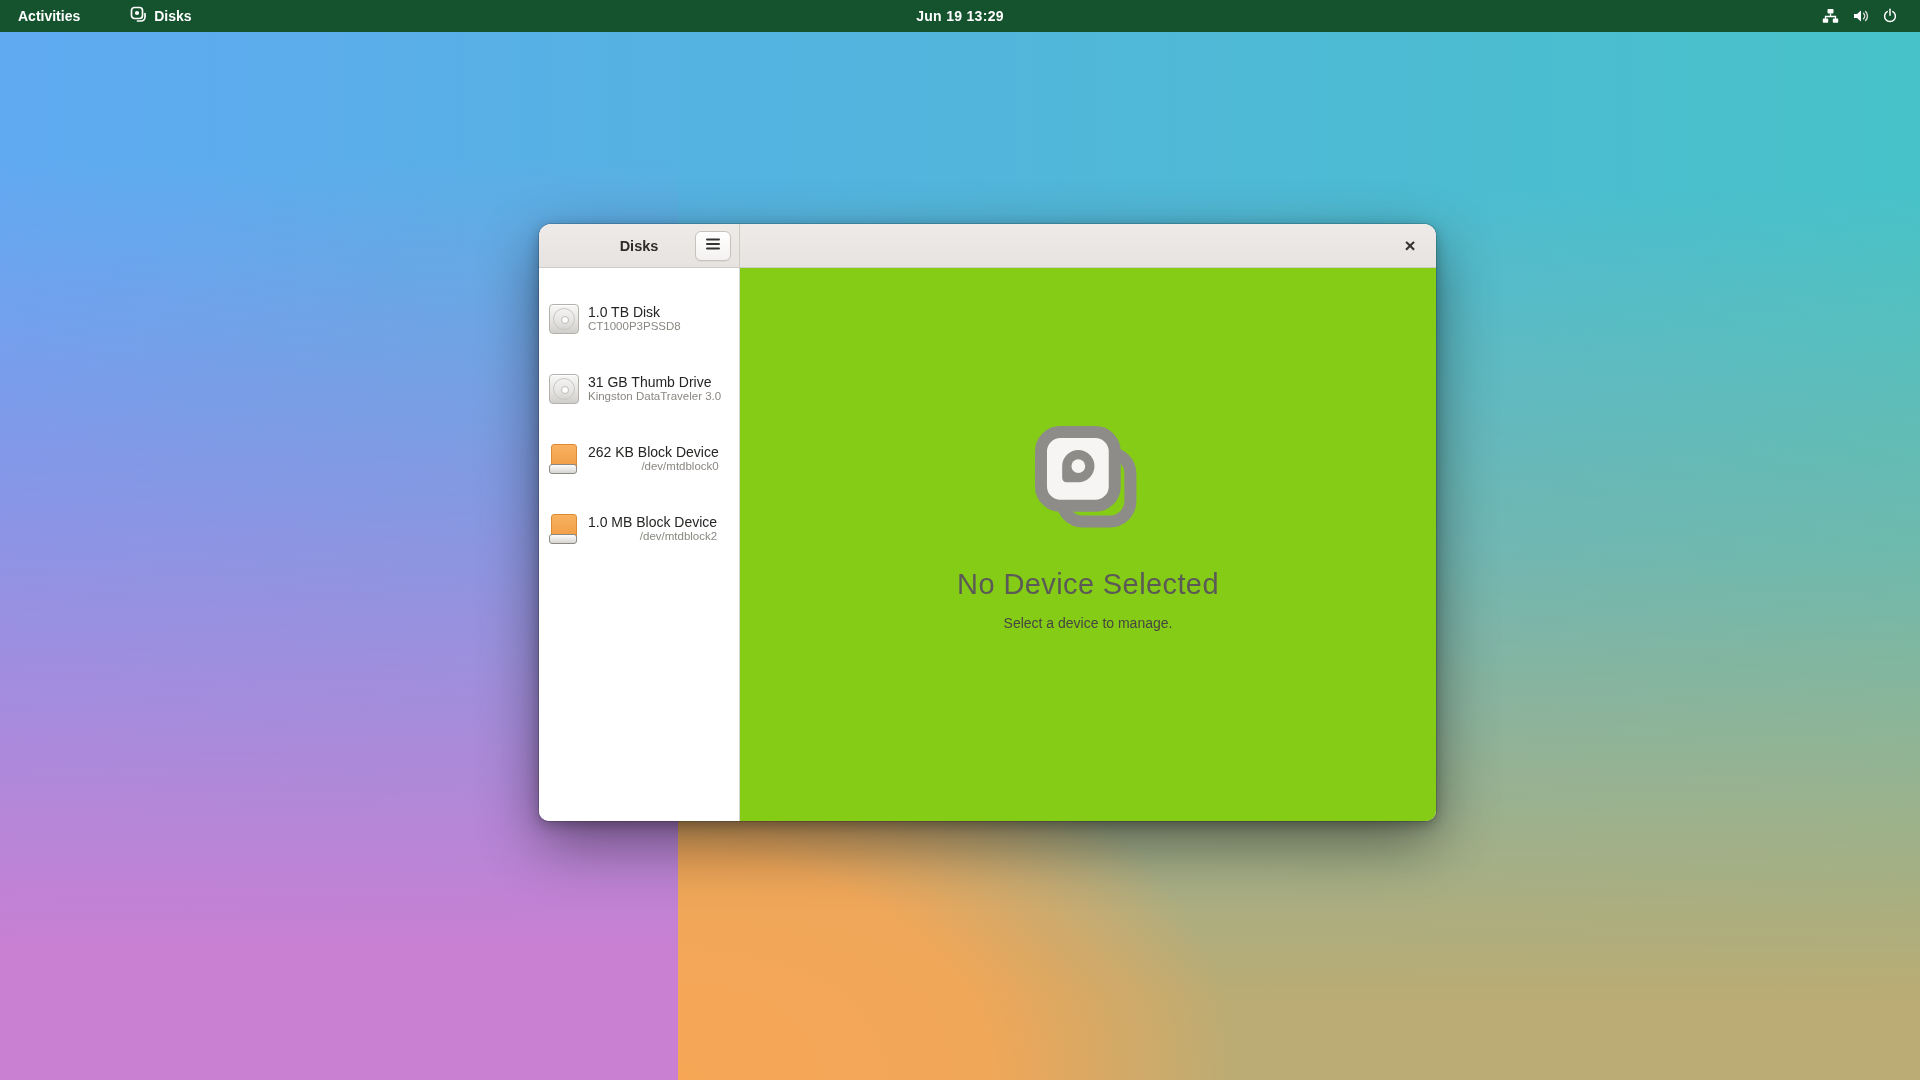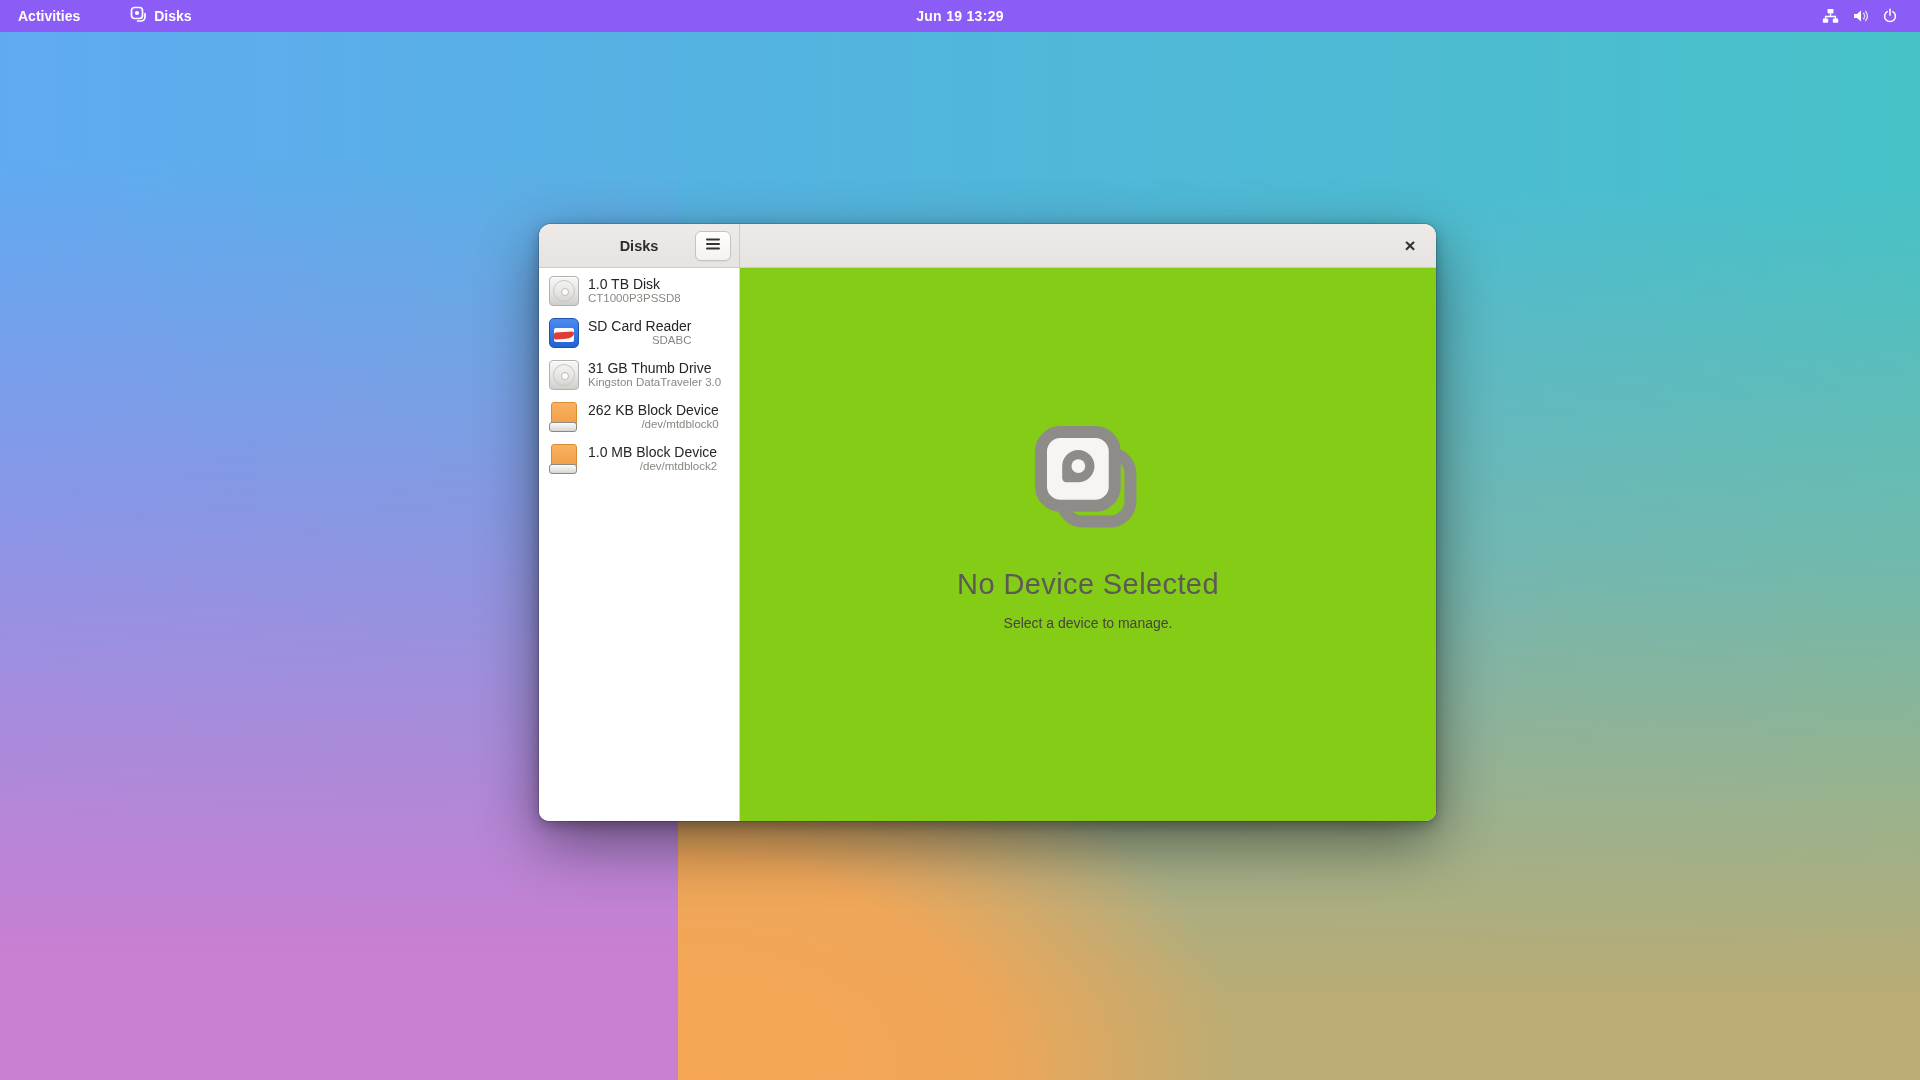--- a/index.html
+++ b/index.html
@@ -10,21 +10,21 @@
   .wallpaper { position:absolute; left:0; top:32px; right:0; bottom:0; }
   .wp-base { position:absolute; inset:0; background:linear-gradient(to right,#60aaf2 0%,#55b2e2 35%,#47c2c8 100%); }
   .wp-left-purple { position:absolute; left:0; top:0; width:678px; height:100%;
       background:linear-gradient(to bottom, rgba(195,127,212,0) 12%, rgba(170,133,222,.55) 45%, rgba(201,127,210,1) 88%); }
   .wp-right-olive { position:absolute; left:678px; right:0; top:0; height:100%;
       background:linear-gradient(to bottom, rgba(178,170,119,0) 15%, rgba(160,176,140,.45) 50%, rgba(186,172,116,1) 92%); }
   .wp-orange { position:absolute; left:678px; bottom:0; width:820px; height:560px;
       background:radial-gradient(ellipse 95% 100% at 0% 100%, rgba(246,166,85,1) 0%, rgba(246,166,85,.9) 40%, rgba(246,166,85,0) 72%); }
 
   
-  .topbar { position:absolute; left:0; top:0; width:100%; height:32px; background:#8b5cf6;
+  .topbar { position:absolute; left:0; top:0; width:100%; height:32px; background:#14532d;
       display:flex; align-items:center; color:#fff; font-size:14px; z-index:50; }
   .tb-activities { padding:0 18px; height:100%; display:flex; align-items:center; font-weight:700; cursor:pointer; }
   .tb-app { display:flex; align-items:center; gap:7px; padding:0 14px; margin-left:18px; height:100%; font-weight:700; cursor:pointer; }
   .tb-clock { position:absolute; left:50%; transform:translateX(-50%); font-weight:700; letter-spacing:.3px; cursor:pointer; height:100%; display:flex; align-items:center; padding:8px 12px; }
   .tb-status { position:absolute; right:14px; top:0; height:100%; display:flex; align-items:center; gap:13px; padding:0 8px; cursor:pointer; }
   .tb-status svg { display:block; }
 
   
   .window { position:absolute; left:539px; top:224px; width:897px; height:597px;
       border-radius:12px 12px 10px 10px;
@@ -38,21 +38,21 @@
   .menu-button { position:absolute; right:8px; top:7px; width:36px; height:30px; border-radius:6px;
       background:linear-gradient(#ffffff,#f4f2f0); border:1px solid #c6c2bc;
       display:flex; align-items:center; justify-content:center; cursor:pointer;
       box-shadow:0 1px 1px rgba(0,0,0,.05); }
   .hb-main { flex:1; position:relative; }
   .close-button { position:absolute; right:12px; top:8px; width:28px; height:28px; border-radius:50%;
       display:flex; align-items:center; justify-content:center; font-size:19px; font-weight:700; color:#34322f; cursor:pointer; }
 
   .window-body { flex:1; display:flex; min-height:0; }
   .sidebar { width:201px; flex:none; background:#ffffff; border-right:1px solid #d8d4cf; padding-top:2px; overflow:hidden; }
-  .device-row { height:42px; display:flex; align-items:center; gap:9px; padding:0 8px 0 10px; cursor:pointer; }
+  .device-row { height:42px; display:flex; align-items:center; gap:9px; padding:0 8px 0 10px; cursor:pointer;margin-top:28px; }
   .dev-text { min-width:0; }
   .dev-title { font-size:14px; color:#262523; line-height:1.15; white-space:nowrap; }
   .dev-sub { font-size:11.5px; color:#8a8781; line-height:1.2; white-space:nowrap;text-align:right; }
 
   
   .dev-icon { width:30px; height:30px; position:relative; flex:none; }
   .dev-icon[data-icon="hard-disk-icon"], .dev-icon[data-icon="thumb-drive-icon"] {
       border-radius:4px; border:1px solid #b4b1ac;
       background:linear-gradient(180deg,#f7f7f6 0%,#e6e5e3 55%,#cfcecb 100%);
       box-shadow:inset 0 1px 0 #fff; }
@@ -150,27 +150,20 @@
       <div class="sidebar">
 
           <div class="device-row">
             <div class="dev-icon" data-icon="hard-disk-icon"></div>
             <div class="dev-text">
               <div class="dev-title">1.0 TB Disk</div>
               <div class="dev-sub">CT1000P3PSSD8</div>
             </div>
           </div>
 
-          <div class="device-row">
-            <div class="dev-icon" data-icon="sd-card-icon"></div>
-            <div class="dev-text">
-              <div class="dev-title">SD Card Reader</div>
-              <div class="dev-sub">SDABC</div>
-            </div>
-          </div>
 
           <div class="device-row">
             <div class="dev-icon" data-icon="thumb-drive-icon"></div>
             <div class="dev-text">
               <div class="dev-title">31 GB Thumb Drive</div>
               <div class="dev-sub">Kingston DataTraveler 3.0</div>
             </div>
           </div>
 
           <div class="device-row">

